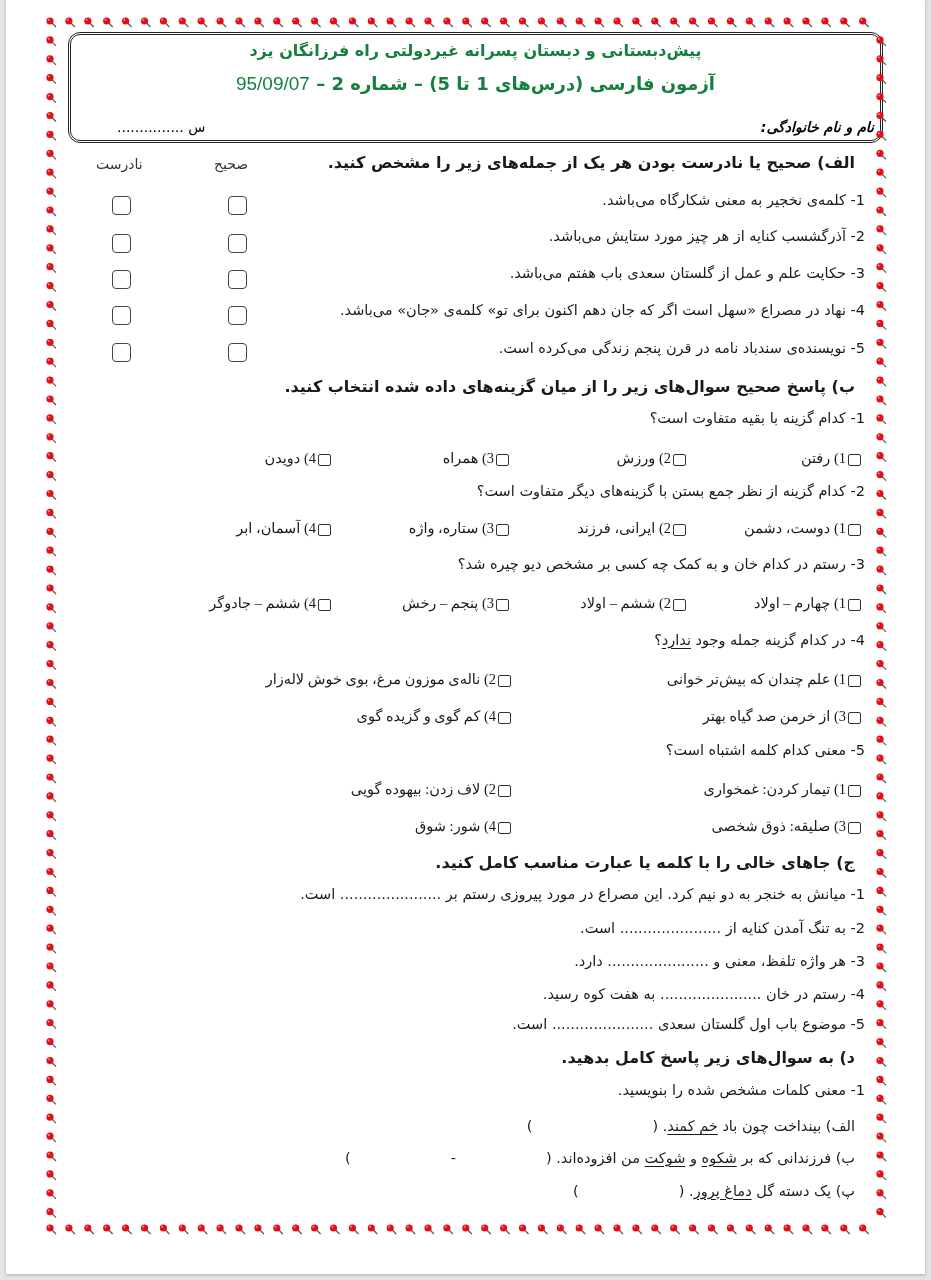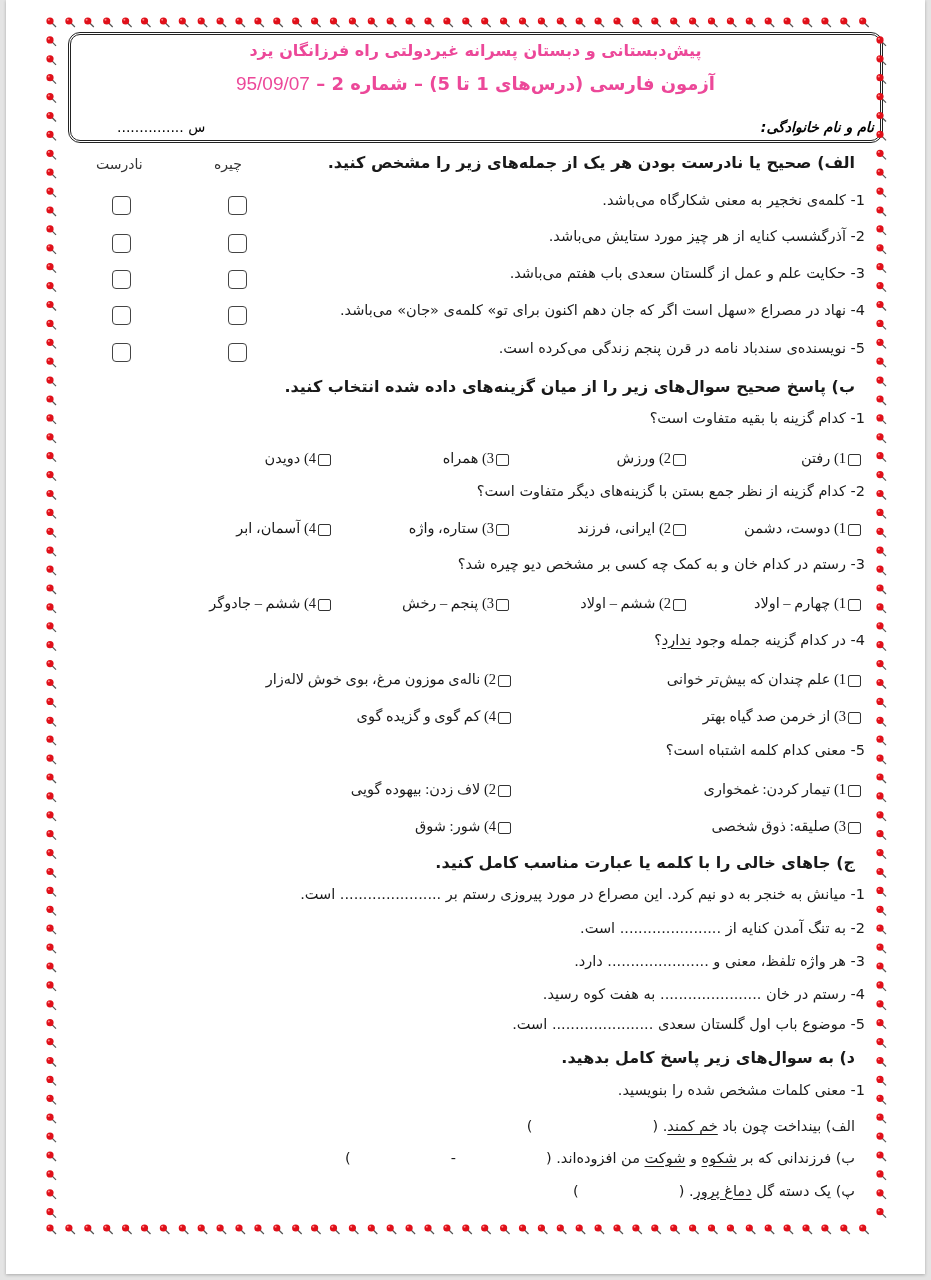--- a/index.html
+++ b/index.html
@@ -11,21 +11,21 @@
   .page {
     position:absolute; left:6px; top:0; width:919px; height:1274px;
     background:#ffffff;
     box-shadow: 0 1px 3px rgba(0,0,0,0.25);
   }
   .pins { position:absolute; left:0; top:0; width:931px; height:1280px; pointer-events:none; }
   .header-box {
     position:absolute; left:62px; top:32px; width:815px; height:111px;
     border:3px double #222; border-radius:12px; box-sizing:border-box;
   }
-  .hdr-line { position:absolute; right:0; left:0; text-align:center; direction:rtl; color:#ec4899; font-weight:bold; }
+  .hdr-line { position:absolute; right:0; left:0; text-align:center; direction:rtl; color:#15803d; font-weight:bold; }
   .hdr-school { top:6px; font-size:16px; }
   .hdr-exam { top:38px; font-size:18px; }
   .hdr-exam .date { font-weight:normal; font-family:"Liberation Sans", sans-serif; font-size:19px; }
   .hdr-name { position:absolute; right:6px; top:84px; font-size:14px; font-style:italic; font-weight:bold; direction:rtl; }
   .hdr-grade { position:absolute; left:0; right:0; top:82px; text-align:center; font-size:16px; font-weight:bold; direction:rtl; }
   .hdr-class { position:absolute; left:46px; top:84px; font-size:14px; direction:rtl; }
 
   .rtl { direction:rtl; unicode-bidi:embed;font-family:Liberation Serif, serif; }
   .abs { position:absolute; white-space:nowrap; color:#1a1a1a; }
   .sec-title { font-weight:bold; font-size:16px; font-family:"DejaVu Sans", sans-serif; }
@@ -50,21 +50,21 @@
     <div class="hdr-line hdr-school">پیش‌دبستانی و دبستان پسرانه غیردولتی راه فرزانگان یزد</div>
     <div class="hdr-line hdr-exam">
       <span>آزمون فارسی (درس‌های 1 تا 5) – شماره 2 – </span><span class="date">95/09/07</span>
     </div>
     <div class="hdr-name">نام و نام خانوادگی:</div>
     <div class="hdr-class">س ...............</div>
   </div>
 </div>
 
 <div class="abs rtl sec-title" style="right:76px; top:153px;">الف) صحیح یا نادرست بودن هر یک از جمله‌های زیر را مشخص کنید.</div>
-<div class="abs colhead" style="left:214px; top:156px;">چیره</div>
+<div class="abs colhead" style="left:214px; top:156px;">صحیح</div>
 <div class="abs colhead" style="left:96px; top:156px;">نادرست</div>
 
 <div class="abs rtl q" style="right:66px; top:192px;"><span>1-</span> <span>کلمه‌ی نخجیر به معنی شکارگاه می‌باشد.</span></div>
 <div class="abs rtl q" style="right:66px; top:228px;"><span>2-</span> <span>آذرگشسب کنایه از هر چیز مورد ستایش می‌باشد.</span></div>
 <div class="abs rtl q" style="right:66px; top:265px;"><span>3-</span> <span>حکایت علم و عمل از گلستان سعدی باب هفتم می‌باشد.</span></div>
 <div class="abs rtl q" style="right:66px; top:302px;"><span>4-</span> <span>نهاد در مصراع «سهل است اگر که جان دهم اکنون برای تو» کلمه‌ی «جان» می‌باشد.</span></div>
 <div class="abs rtl q" style="right:66px; top:340px;"><span>5-</span> <span>نویسنده‌ی سندباد نامه در قرن پنجم زندگی می‌کرده است.</span></div>
 
 <div class="tfbox" style="left:228px; top:196px;"></div>
 <div class="tfbox" style="left:112px; top:196px;"></div>

